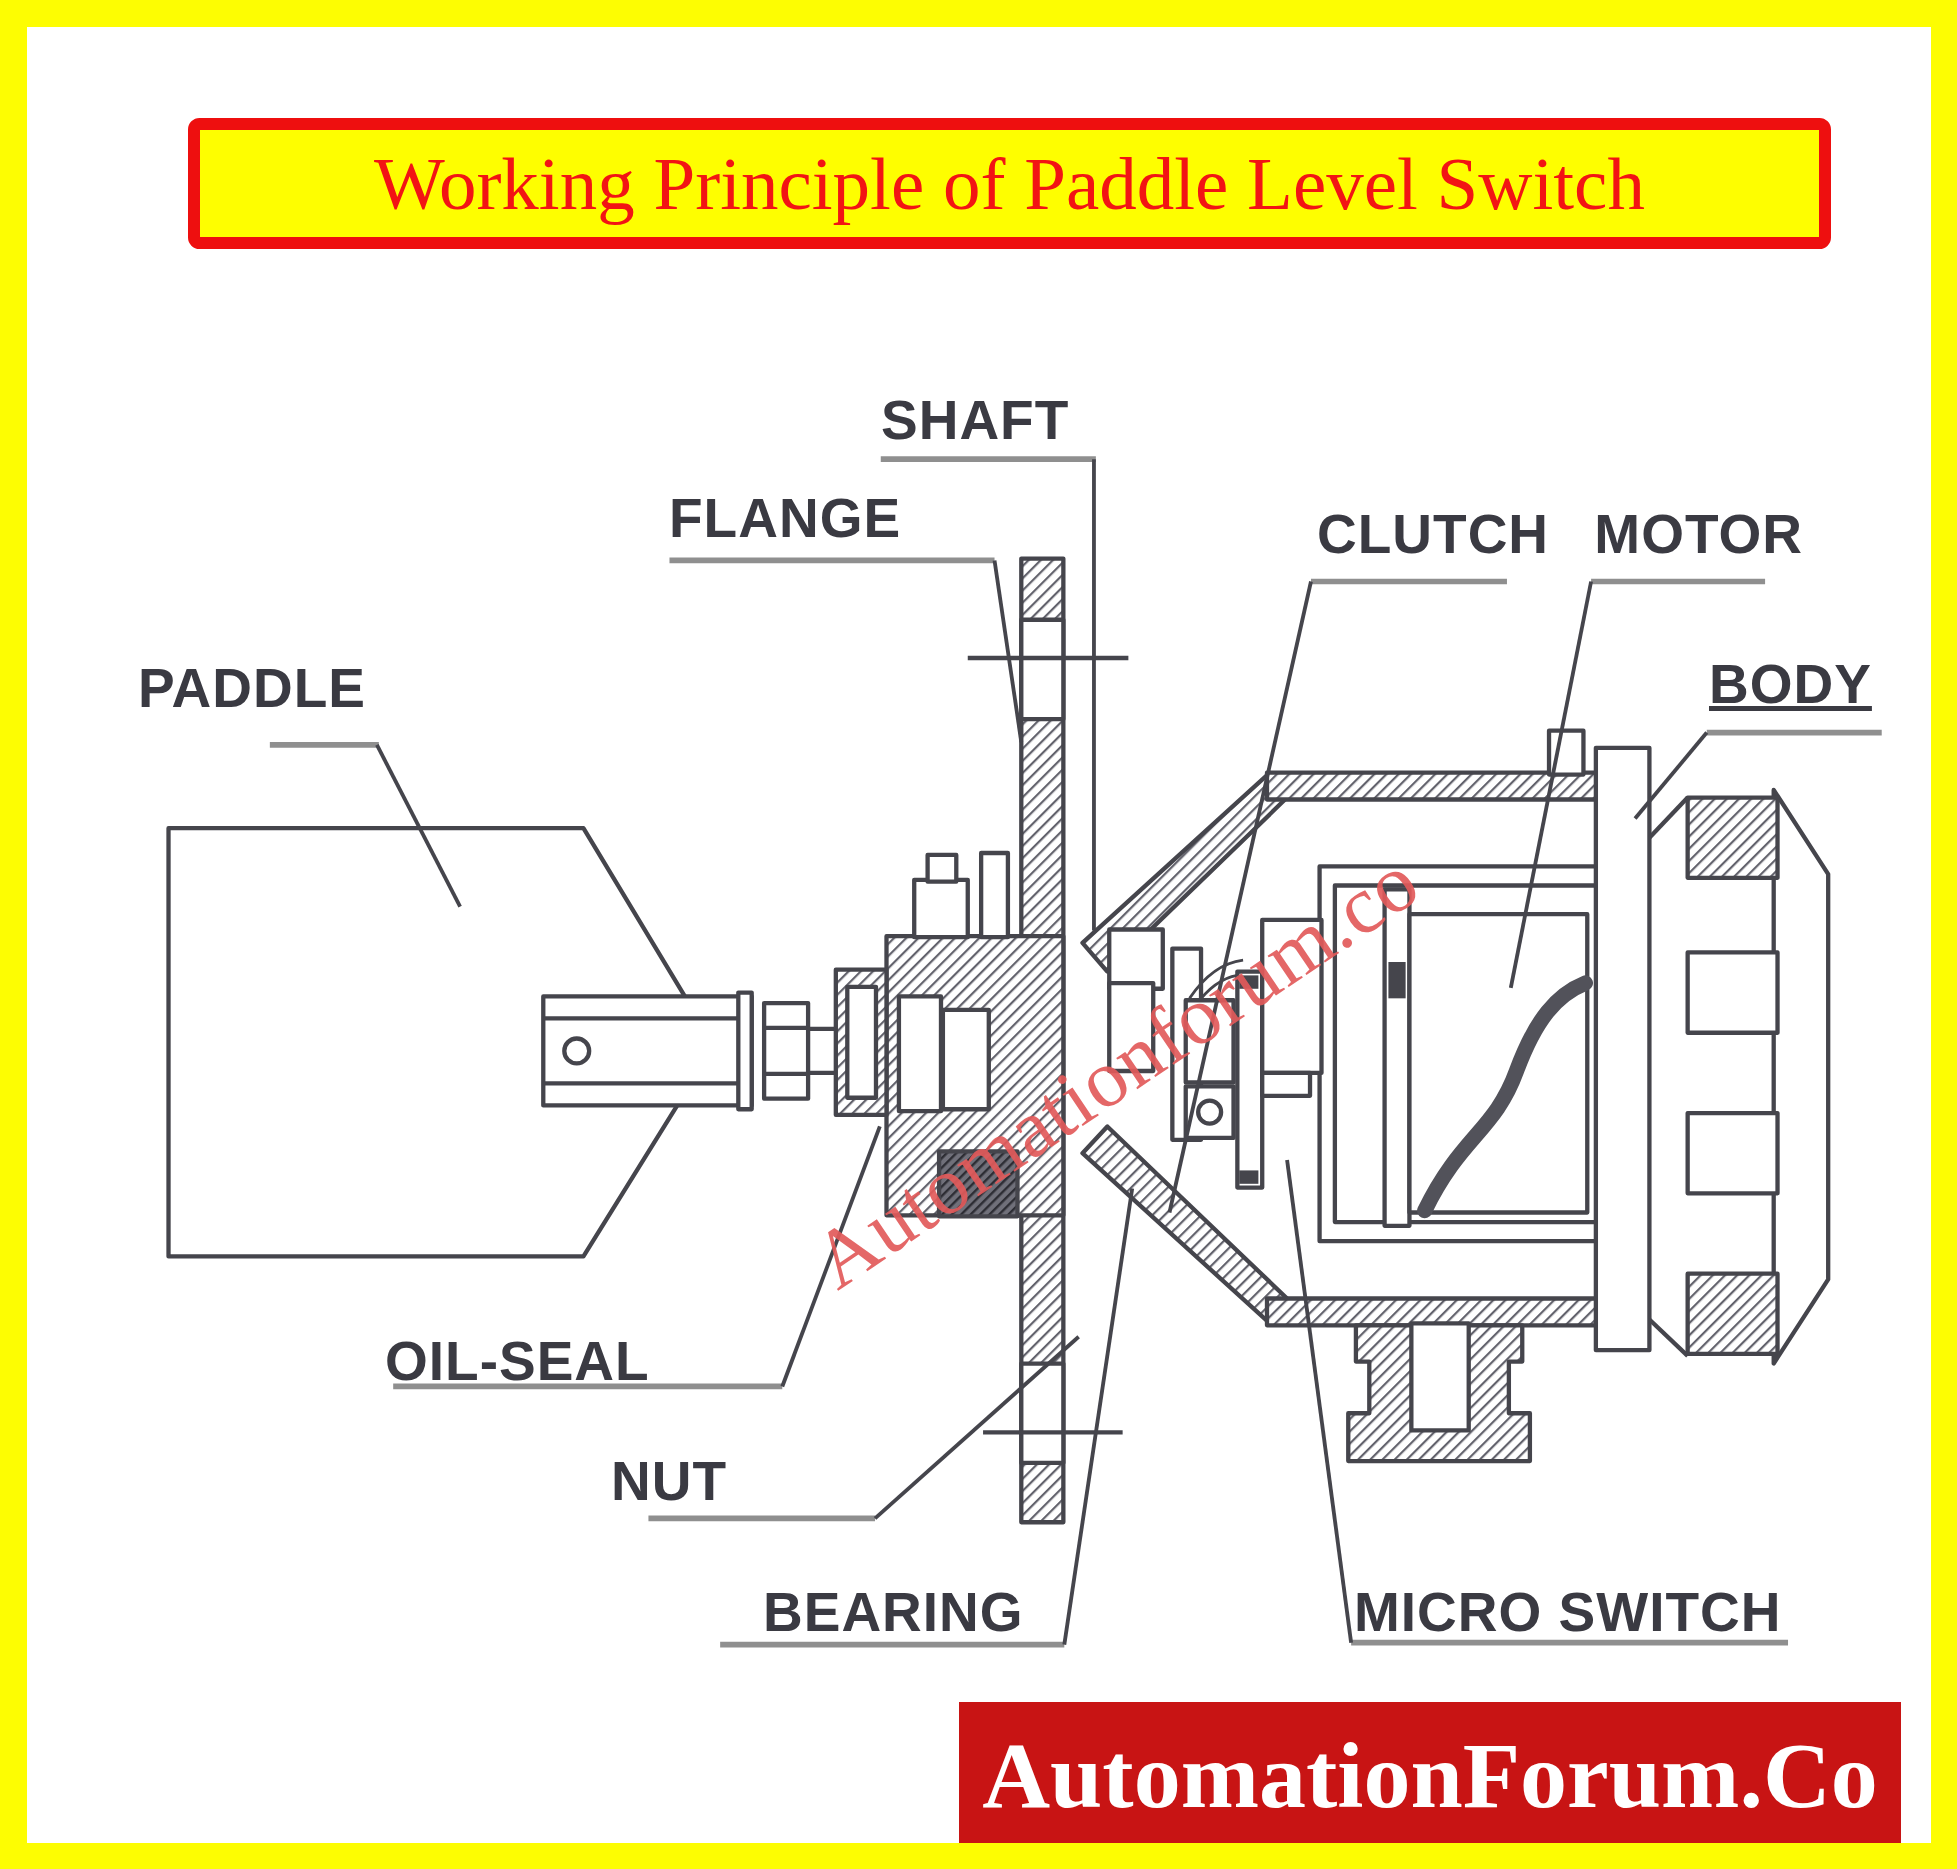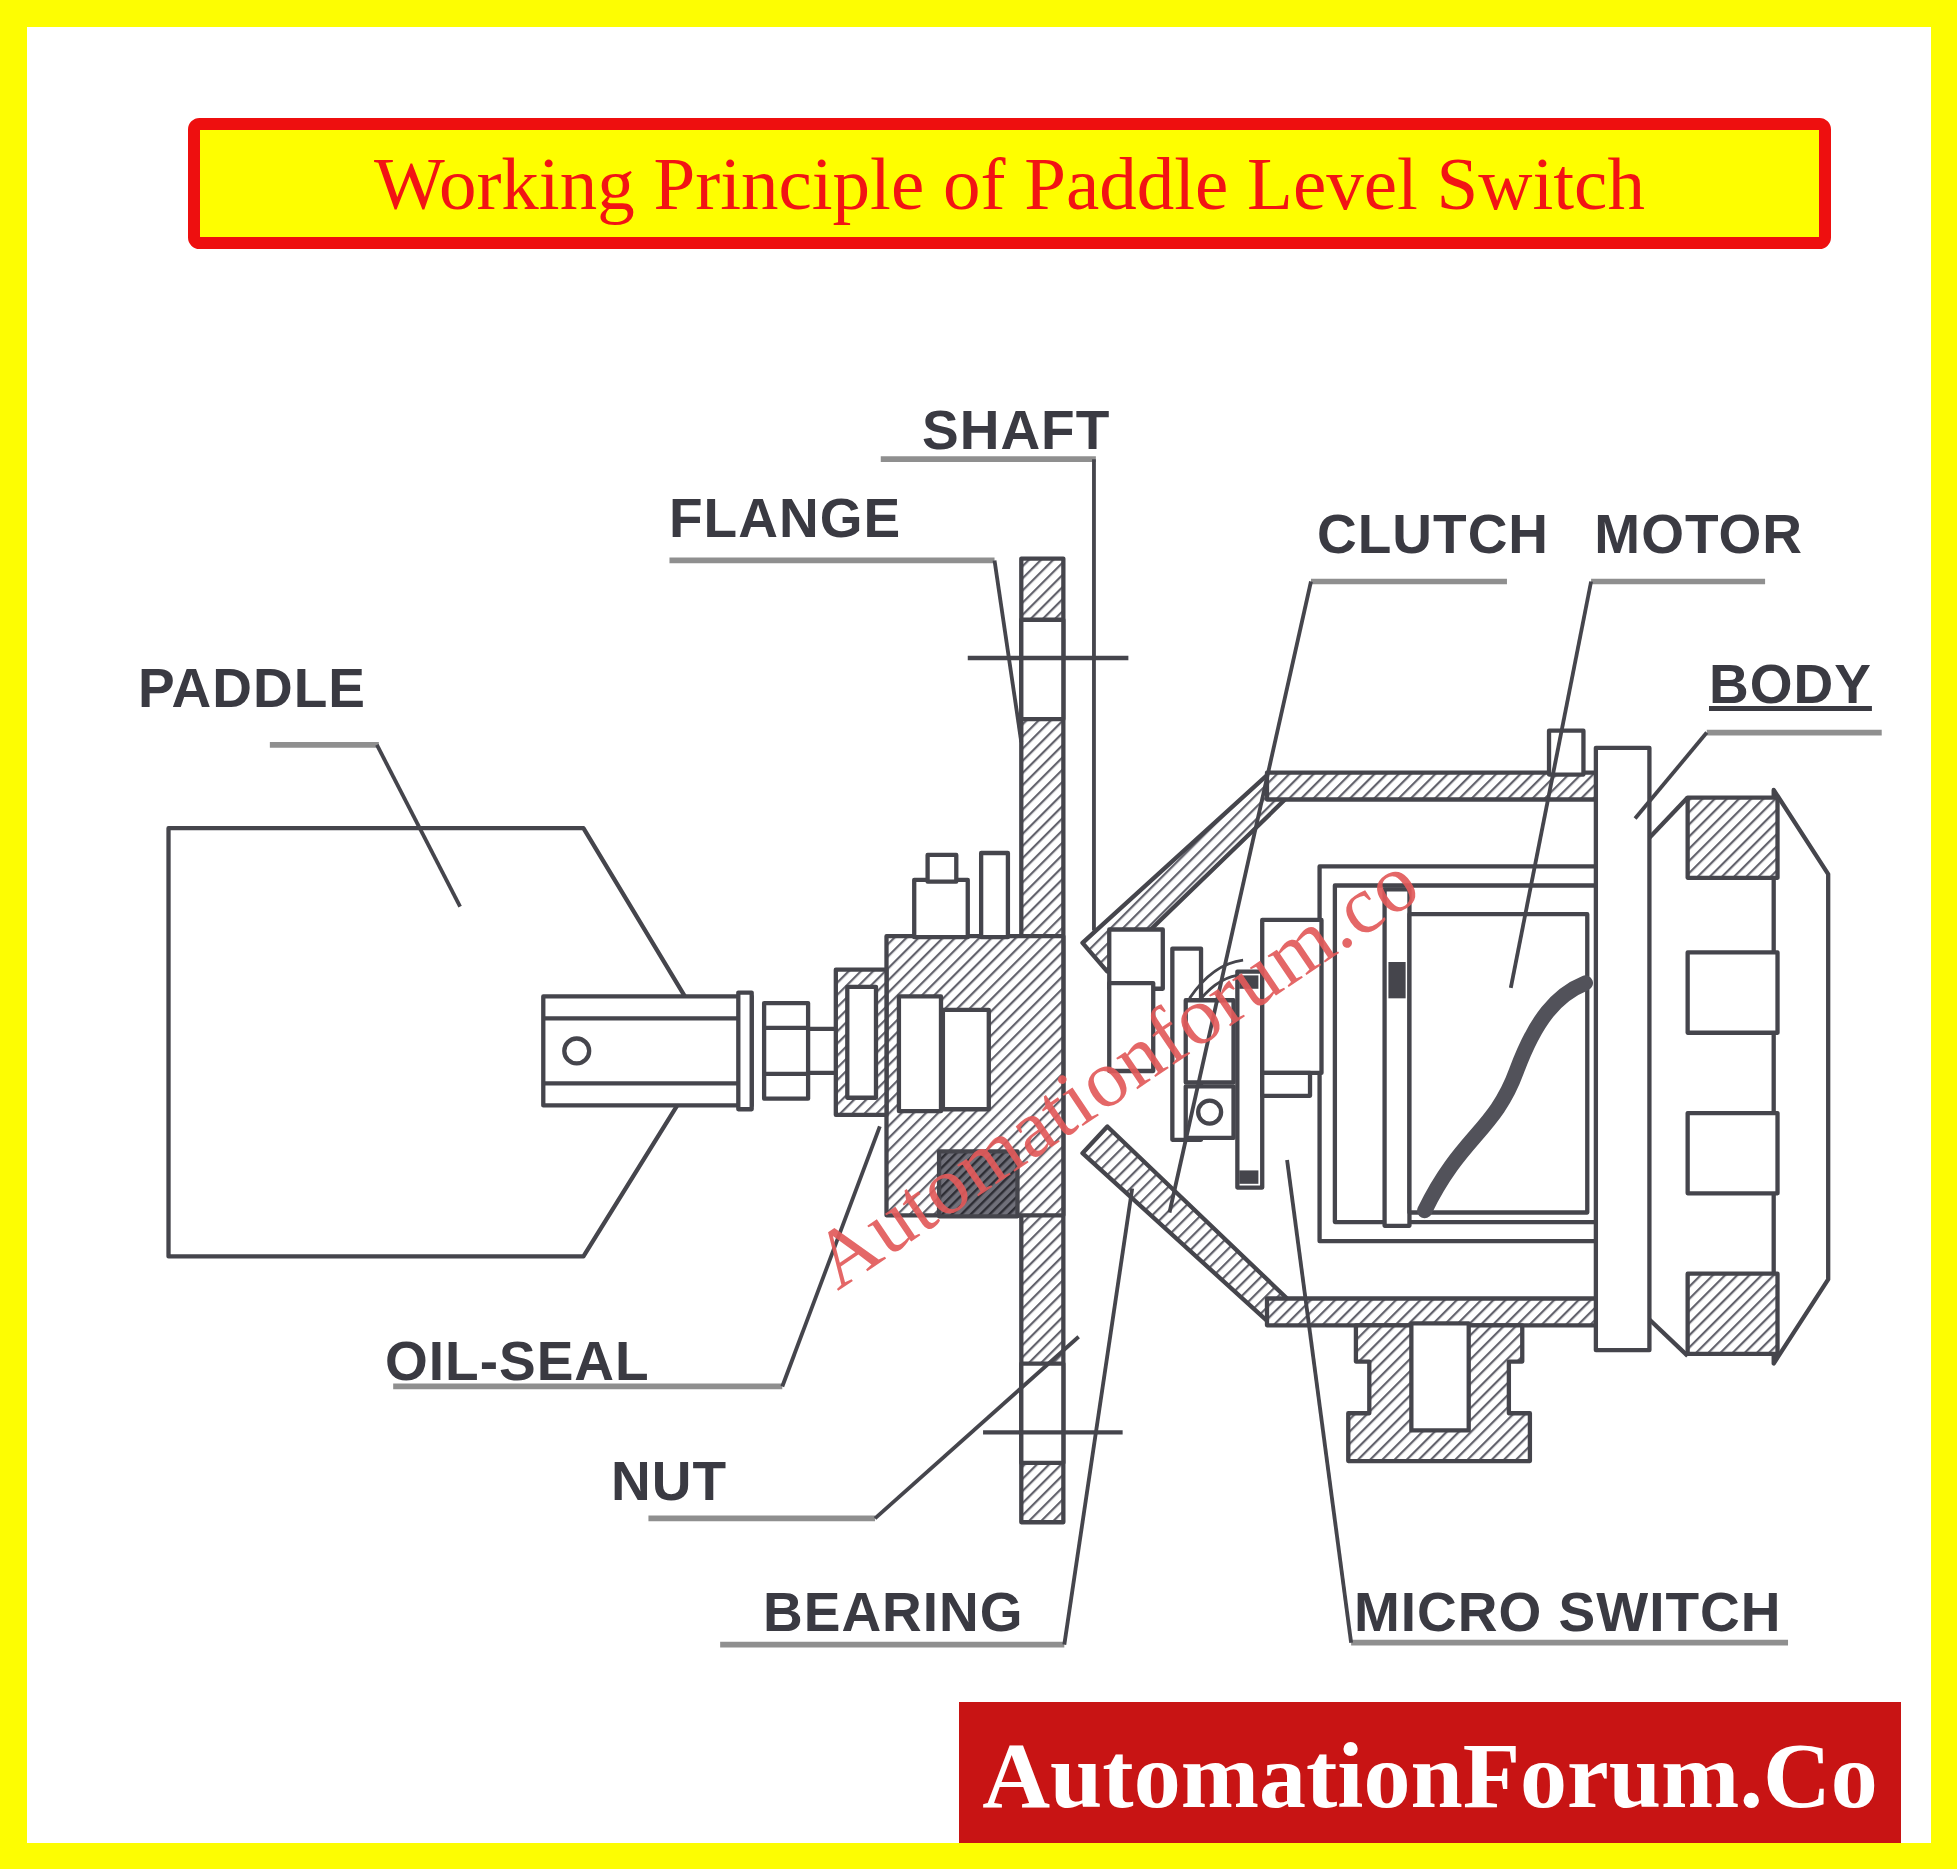--- a/index.html
+++ b/index.html
@@ -193,21 +193,21 @@
       <line x1="1636" y1="580" x2="1552" y2="1005"></line>
       <line x1="1757" y1="738" x2="1682" y2="828"></line>
       <line x1="790" y1="1422" x2="892" y2="1150"></line>
       <line x1="887" y1="1560" x2="1100" y2="1370"></line>
       <line x1="1085" y1="1692" x2="1156" y2="1215"></line>
       <line x1="1385" y1="1690" x2="1318" y2="1185"></line>
     </g>
   </svg>
 
   <div class="lbl" style="left:111px;top:629px;">PADDLE</div>
-  <div class="lbl" style="left:854px;top:371px;margin-left:41px;">SHAFT</div>
+  <div class="lbl" style="left:854px;top:361px;">SHAFT</div>
   <div class="lbl" style="left:642px;top:459px;">FLANGE</div>
   <div class="lbl lbl-cm" style="left:1290px;top:475px;">CLUTCH MOTOR</div>
   <div class="lbl" style="left:1682px;top:625px;text-decoration:underline;">BODY</div>
   <div class="lbl" style="left:358px;top:1302px;">OIL-SEAL</div>
   <div class="lbl" style="left:584px;top:1422px;">NUT</div>
   <div class="lbl" style="left:736px;top:1553px;">BEARING</div>
   <div class="lbl" style="left:1327px;top:1553px;">MICRO SWITCH</div>
 
   <div class="watermark">Automationforum.co</div>
 

